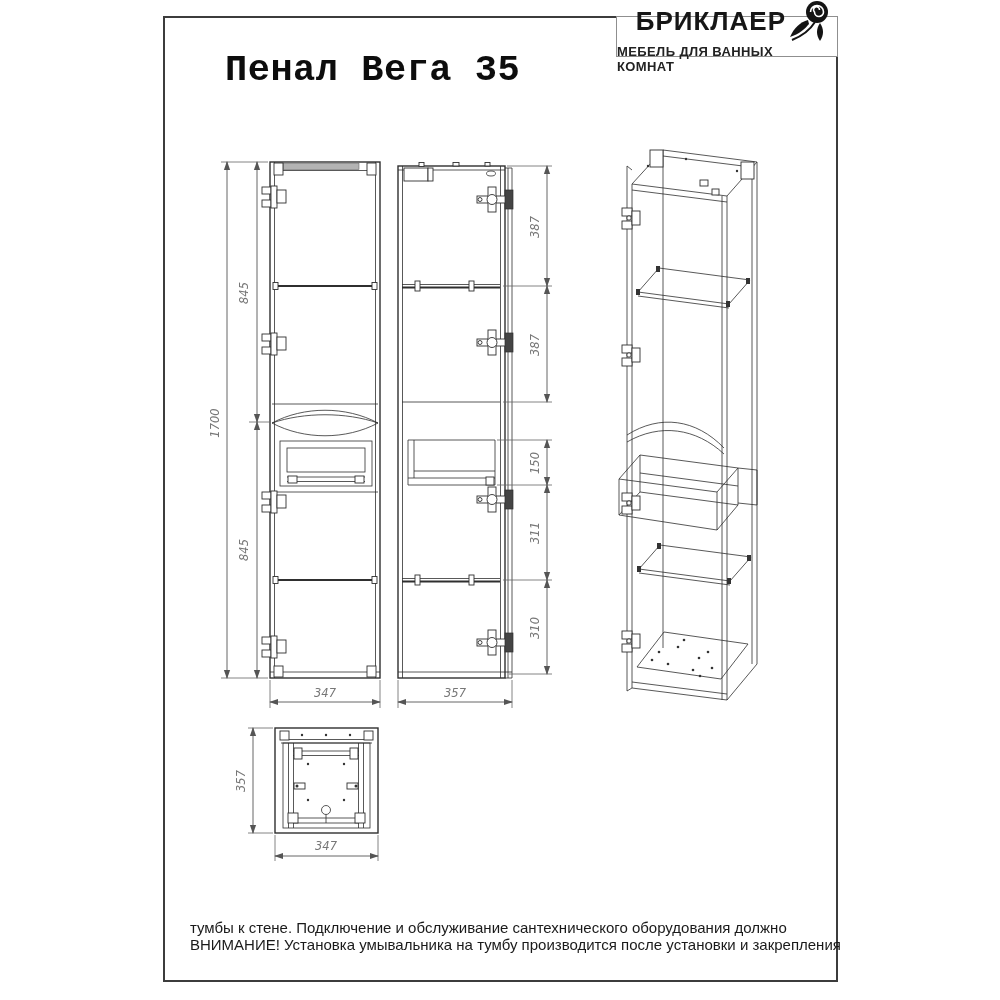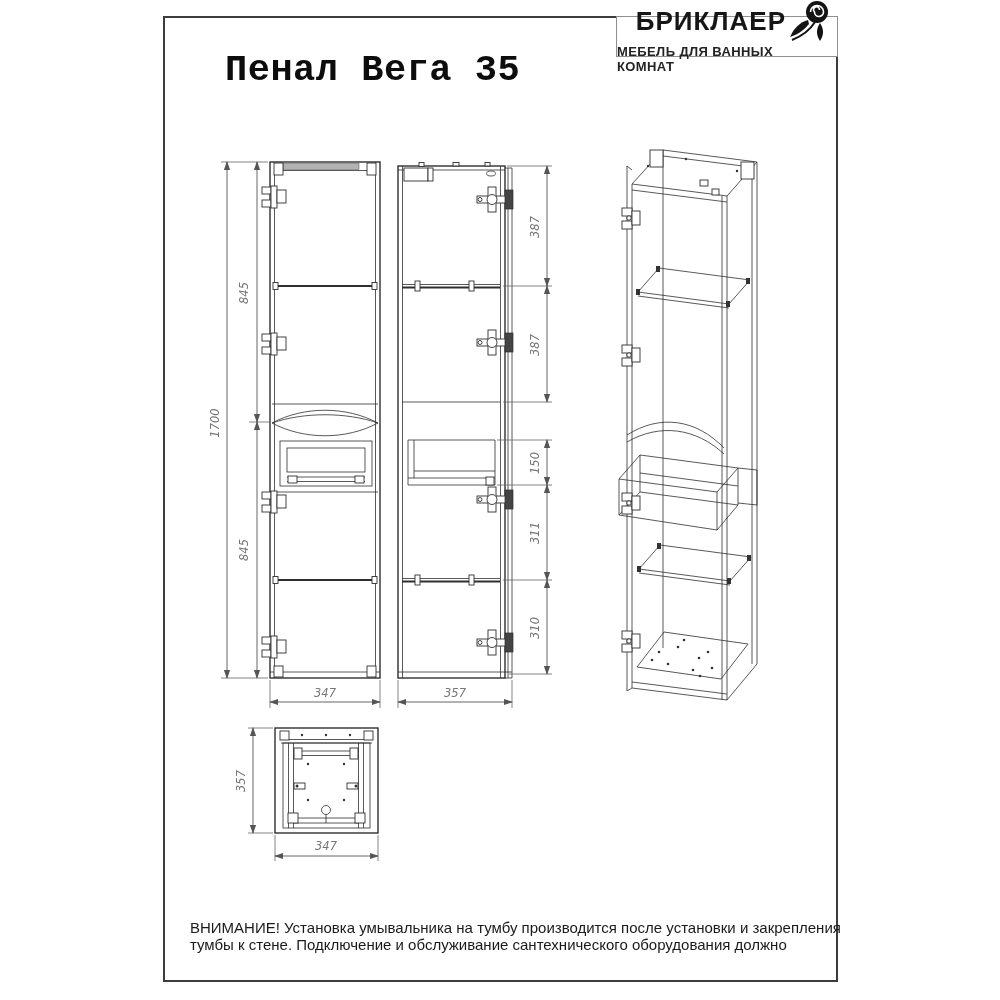--- a/index.html
+++ b/index.html
@@ -320,17 +320,17 @@
       <line x1="253" y1="728" x2="253" y2="833" class="dim" marker-start="url(#ar)" marker-end="url(#ar)"></line>
       <text class="dimtext" x="245" y="781" transform="rotate(-90 245 781)">357</text>
       <line x1="275" y1="835" x2="275" y2="861" class="ext"></line>
       <line x1="378" y1="835" x2="378" y2="861" class="ext"></line>
       <line x1="275" y1="856" x2="378" y2="856" class="dim" marker-start="url(#ar)" marker-end="url(#ar)"></line>
       <text class="dimtext" x="326" y="850">347</text>
     </g>
   </svg>
 
   <div class="warning">
+    <div>тумбы к стене. Подключение и обслуживание сантехнического оборудования должно</div>
     <div>ВНИМАНИЕ! Установка умывальника на тумбу производится после установки и закрепления</div>
-    <div>тумбы к стене. Подключение и обслуживание сантехнического оборудования должно</div>
   </div>
 
 </div>
 
 </body></html>

